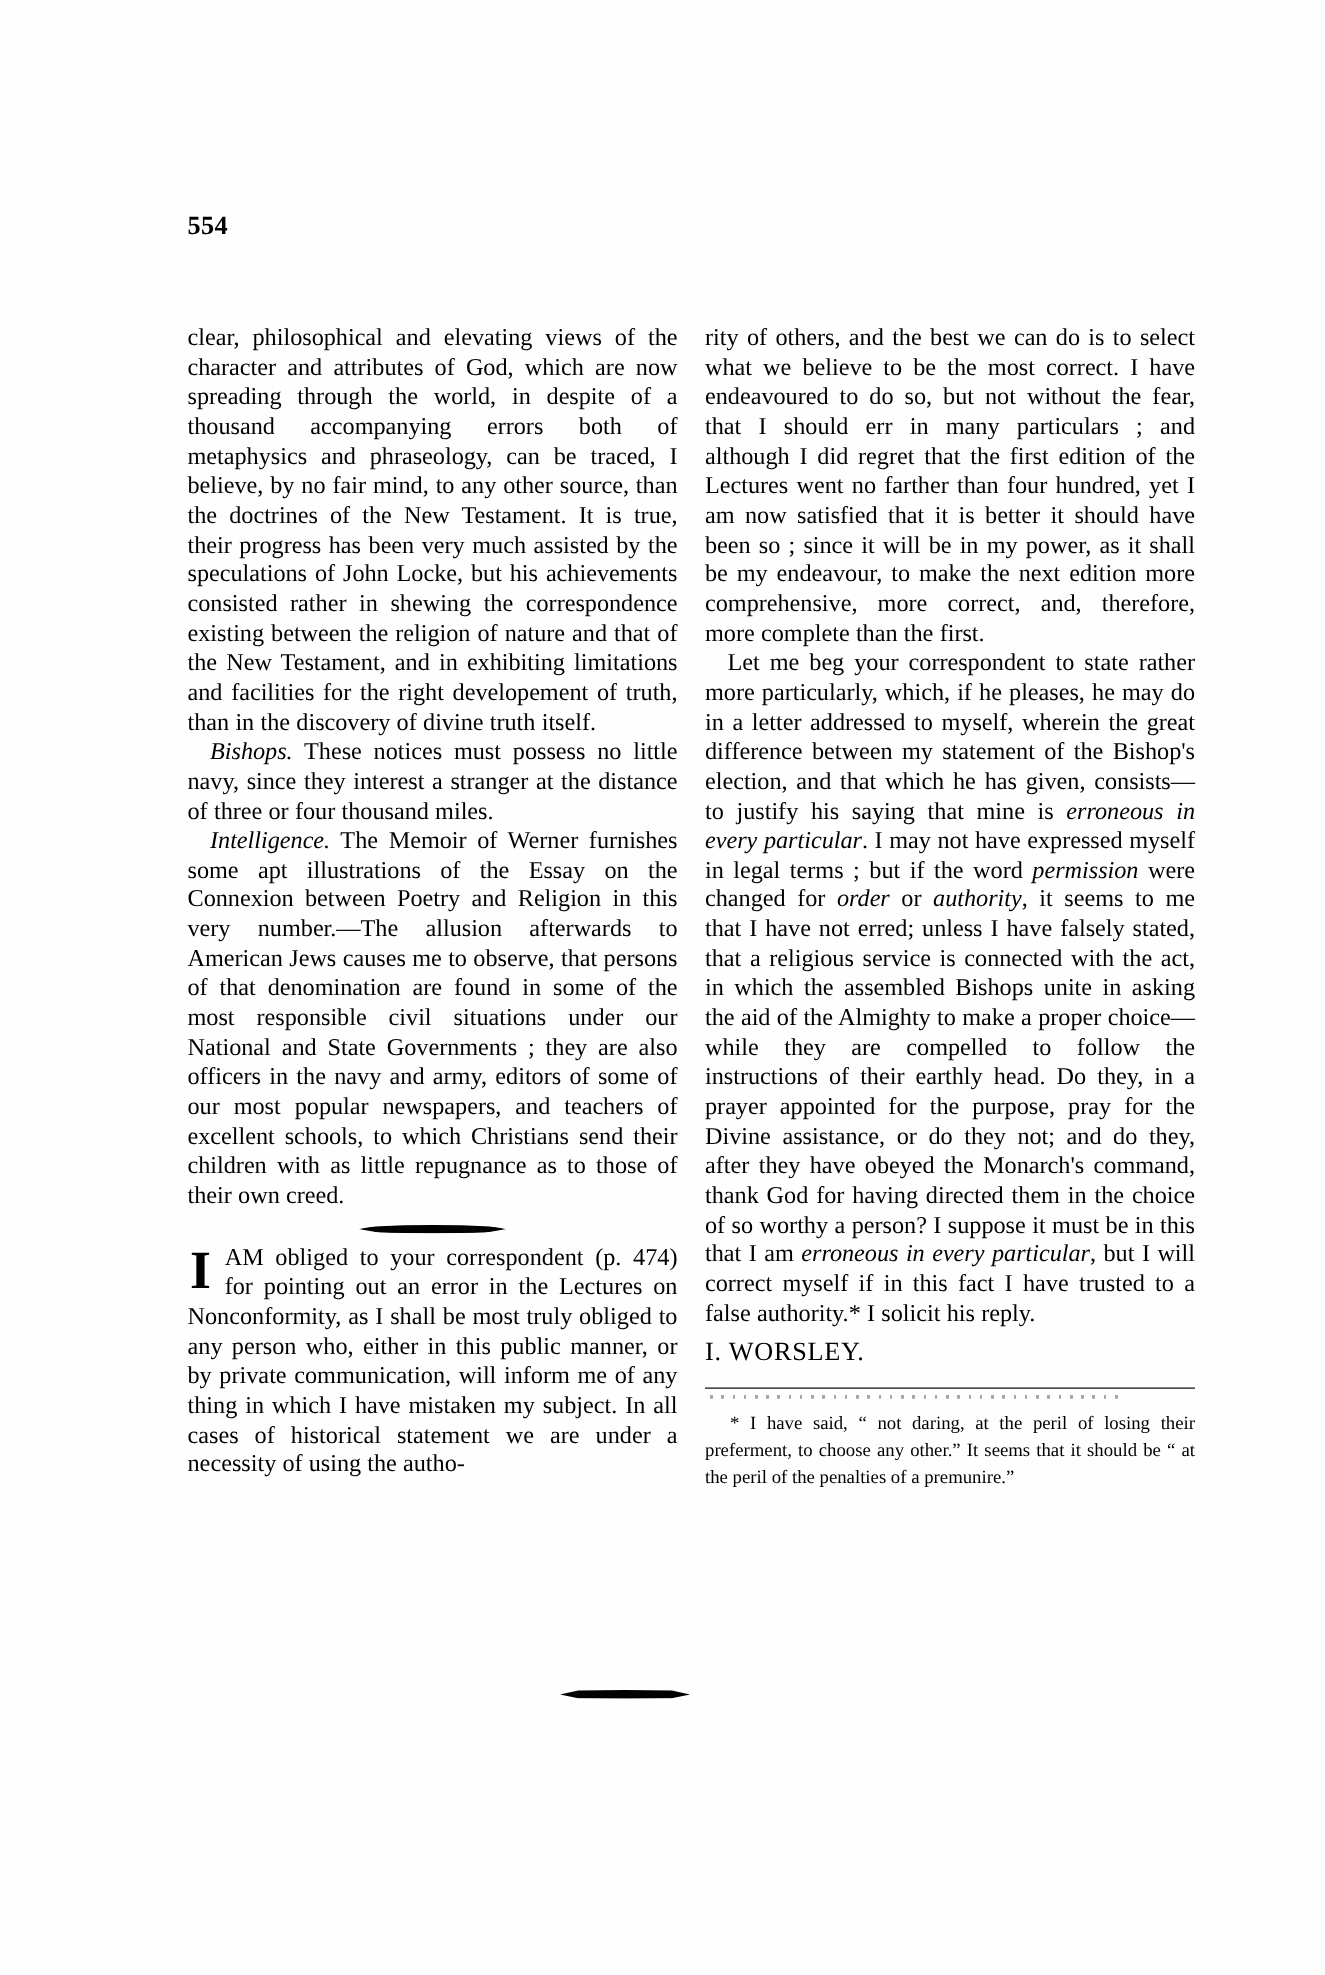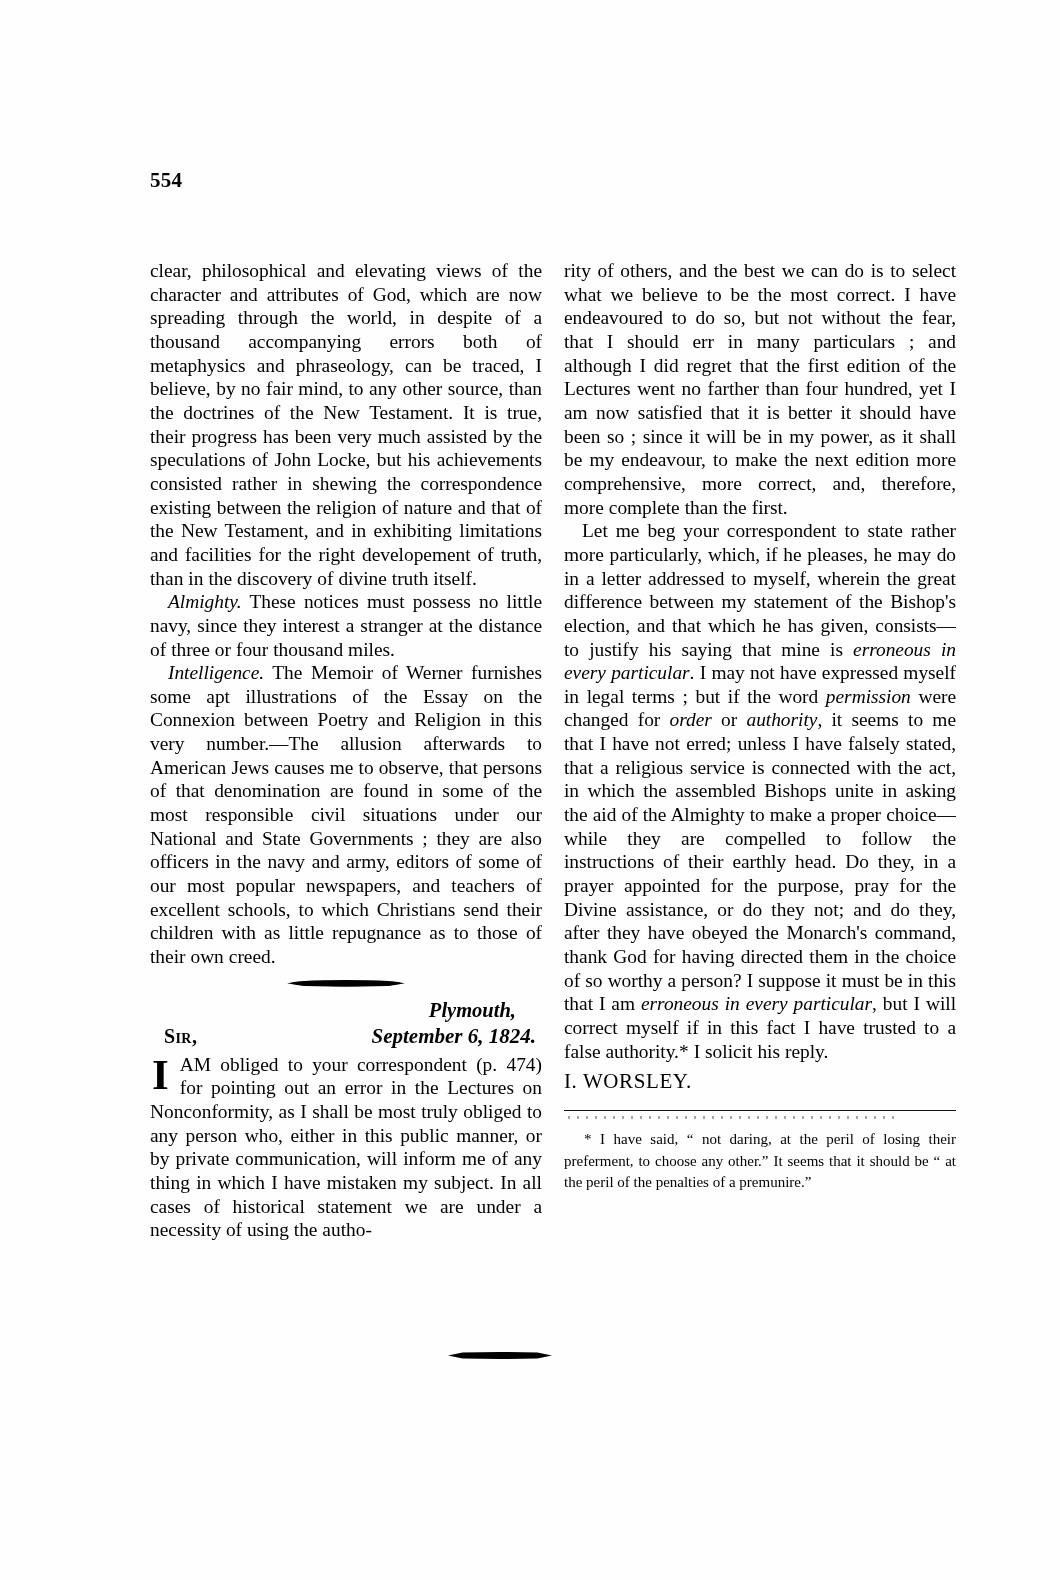--- a/index.html
+++ b/index.html
@@ -218,31 +218,26 @@
   <div class="running-head">
     <span class="folio">554</span>
   </div>
 
   <div class="columns">
 
     <div class="col col-left">
 
       <p class="body">clear, philosophical and elevating views of the character and attributes of God, which are now spreading through the world, in despite of a thousand accompanying errors both of metaphysics and phraseology, can be traced, I believe, by no fair mind, to any other source, than the doctrines of the New Testament. It is true, their progress has been very much assisted by the speculations of John Locke, but his achievements consisted rather in shewing the correspondence existing between the religion of nature and that of the New Testament, and in exhibiting limitations and facilities for the right developement of truth, than in the discovery of divine truth itself.</p>
 
-      <p class="body indent"><i>Almighty.</i><span> These notices must possess no little navy, since they interest a stranger at the distance of three or four thousand miles.</span></p>
+      <p class="body indent"><i>Bishops.</i><span> These notices must possess no little navy, since they interest a stranger at the distance of three or four thousand miles.</span></p>
 
       <p class="body indent"><i>Intelligence.</i><span> The Memoir of Werner furnishes some apt illustrations of the Essay on the Connexion between Poetry and Religion in this very number.—The allusion afterwards to American Jews causes me to observe, that persons of that denomination are found in some of the most responsible civil situations under our National and State Governments ; they are also officers in the navy and army, editors of some of our most popular newspapers, and teachers of excellent schools, to which Christians send their children with as little repugnance as to those of their own creed.</span></p>
 
       <div class="ornament"></div>
 
-      <div class="letter-head">
-        <span class="place">Plymouth,</span>
-        <span class="sir">Sir,</span>
-        <span class="dateline">September 6, 1824.</span>
-      </div>
 
       <p class="dropcap-para"><span class="dropcap">I</span><span>AM obliged to your correspondent (p. 474) for pointing out an error in the Lectures on Nonconformity, as I shall be most truly obliged to any person who, either in this public manner, or by private communication, will inform me of any thing in which I have mistaken my subject. In all cases of historical statement we are under a necessity of using the autho-</span></p>
 
     </div>
 
     <div class="col col-right">
 
       <p class="body">rity of others, and the best we can do is to select what we believe to be the most correct. I have endeavoured to do so, but not without the fear, that I should err in many particulars ; and although I did regret that the first edition of the Lectures went no farther than four hundred, yet I am now satisfied that it is better it should have been so ; since it will be in my power, as it shall be my endeavour, to make the next edition more comprehensive, more correct, and, therefore, more complete than the first.</p>
 
       <p class="body indent"><span>Let me beg your correspondent to state rather more particularly, which, if he pleases, he may do in a letter addressed to myself, wherein the great difference between my statement of the Bishop's election, and that which he has given, consists—to justify his saying that mine is </span><i>erroneous in every particular</i><span>. I may not have expressed myself in legal terms ; but if the word </span><i>permission</i><span> were changed for </span><i>order</i><span> or </span><i>authority</i><span>, it seems to me that I have not erred; unless I have falsely stated, that a religious service is connected with the act, in which the assembled Bishops unite in asking the aid of the Almighty to make a proper choice—while they are compelled to follow the instructions of their earthly head. Do they, in a prayer appointed for the purpose, pray for the Divine assistance, or do they not; and do they, after they have obeyed the Monarch's command, thank God for having directed them in the choice of so worthy a person? I suppose it must be in this that I am </span><i>erroneous in every particular</i><span>, but I will correct myself if in this fact I have trusted to a false authority.*  I solicit his reply.</span></p>

